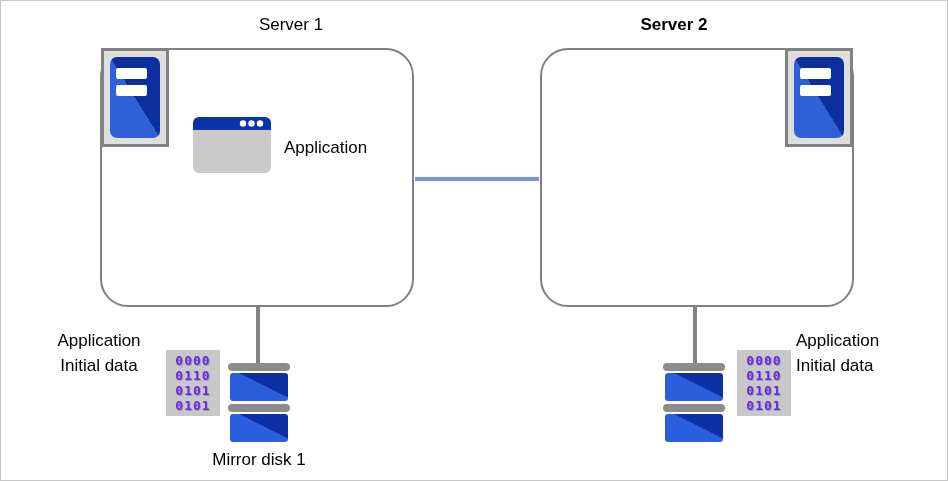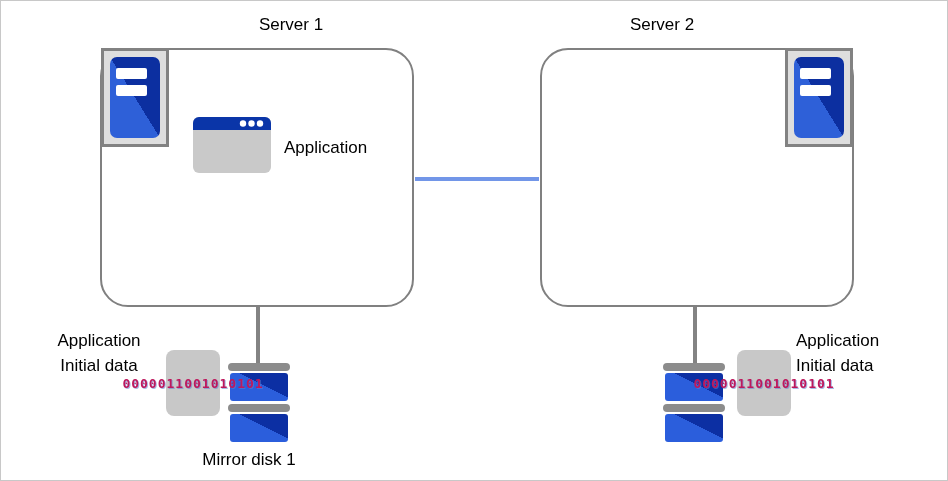--- a/index.html
+++ b/index.html
@@ -49,29 +49,29 @@
     width:124px;height:4px;
     background:#7296E8;
   }
   .connector{
     width:4px;height:58px;
     background:#838383;
   }
   .binary{
     width:54px;height:66px;
     background:#C8C8C8;
-    border-radius:8px;
-    display:flex;flex-direction:row;
+    border-radius:0;
+    display:flex;flex-direction:column;
     justify-content:center;align-items:center;
     font-family:"DejaVu Sans Mono", monospace;
     font-weight:bold;
     font-size:13px;
     line-height:15px;
     letter-spacing:1px;
-    color:#be185d;
+    color:#6d28d9;
     text-shadow:1px 1px 0 rgba(95,125,205,0.55);
   }
   .binary span{display:block;}
 </style>
 </head>
 <body>
 
 <div class="canvas">
 
   <svg width="0" height="0" style="position:absolute" aria-hidden="true">
@@ -111,33 +111,33 @@
   <svg class="abs" style="left:100px;top:47px;" width="68" height="100" viewBox="0 0 68 100">
       <use href="#server-tower"></use>
     </svg>
   <svg class="abs" style="left:192px;top:116px;" width="78" height="56" viewBox="0 0 78 56">
       <use href="#app-window"></use>
     </svg>
   <div class="abs app-label" style="left:283px;top:136px;">Application</div>
 
   <div class="abs link-line" style="left:414px;top:176px;"></div>
 
-  <div class="abs title-label" style="left:576px;top:13px;">Server 2</div>
+  <div class="abs title-label" style="left:588px;top:13px;font-weight:bold;">Server 2</div>
   <div class="abs server-box" style="left:539px;top:47px;"></div>
   <svg class="abs" style="left:784px;top:47px;" width="68" height="100" viewBox="0 0 68 100">
       <use href="#server-tower"></use>
     </svg>
 
   <div class="abs connector" style="left:255px;top:306px;"></div>
   <div class="abs connector" style="left:692px;top:306px;"></div>
 
   <svg class="abs" style="left:227px;top:362px;" width="62" height="80" viewBox="0 0 62 80">
       <use href="#mirror-disk"></use>
     </svg>
-  <div class="abs disk-label" style="left:148px;top:448px;">Mirror disk 1</div>
+  <div class="abs disk-label" style="left:158px;top:448px;">Mirror disk 1</div>
 
   <svg class="abs" style="left:662px;top:362px;" width="62" height="80" viewBox="0 0 62 80">
       <use href="#mirror-disk"></use>
     </svg>
 
   <div class="abs data-text right-al" style="left:36px;top:327px;width:124px;">
     <div>Application</div>
     <div>Initial data</div>
   </div>
   <div class="abs binary" style="left:165px;top:349px;">

